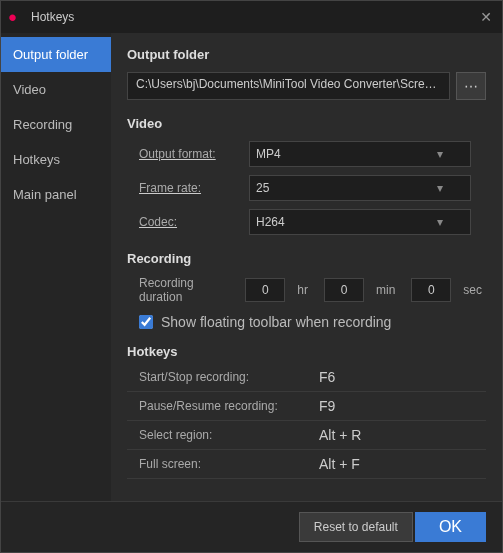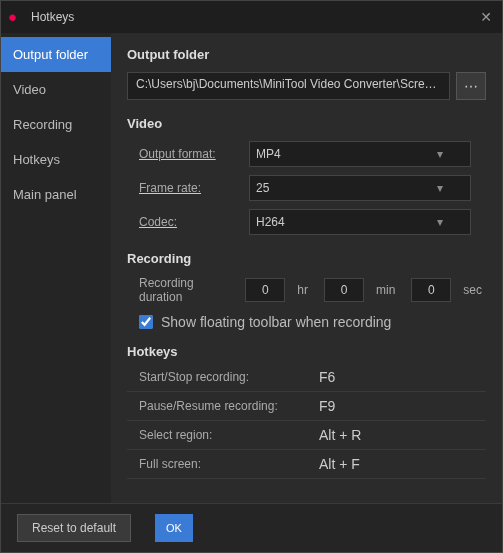--- a/index.html
+++ b/index.html
@@ -218,41 +218,42 @@
       width: 180px;
       color: #aaa;
       font-size: 12px;
     }
     .hotkey-value {
       color: #ccc;
       font-size: 14px;
     }
     .footer {
       display: flex;
-      gap: 24px;
+      justify-content: flex-end;
+      gap: 2px;
       padding: 10px 16px;
       background: #252525;
       border-top: 1px solid #3a3a3a;
       flex-shrink: 0;
     }
     .btn-reset {
       background: #3a3a3a;
       border: 1px solid #555;
       color: #ccc;
       padding: 6px 14px;
       cursor: pointer;
       font-size: 12px;
     }
     .btn-ok {
       background: #3a7bd5;
       border: none;
       color: #fff;
-      padding: 6px 11px;
-      cursor: pointer;
-      font-size: 11px;
+      padding: 6px 24px;
+      cursor: pointer;
+      font-size: 16px;
     }
   </style>
 </head>
 <body>
 
 <div class="window">
 
   <div class="title-bar">
     <div class="title-bar-left">
       <span class="title-icon" style="color:#e05;font-size:14px;">⏺</span>

